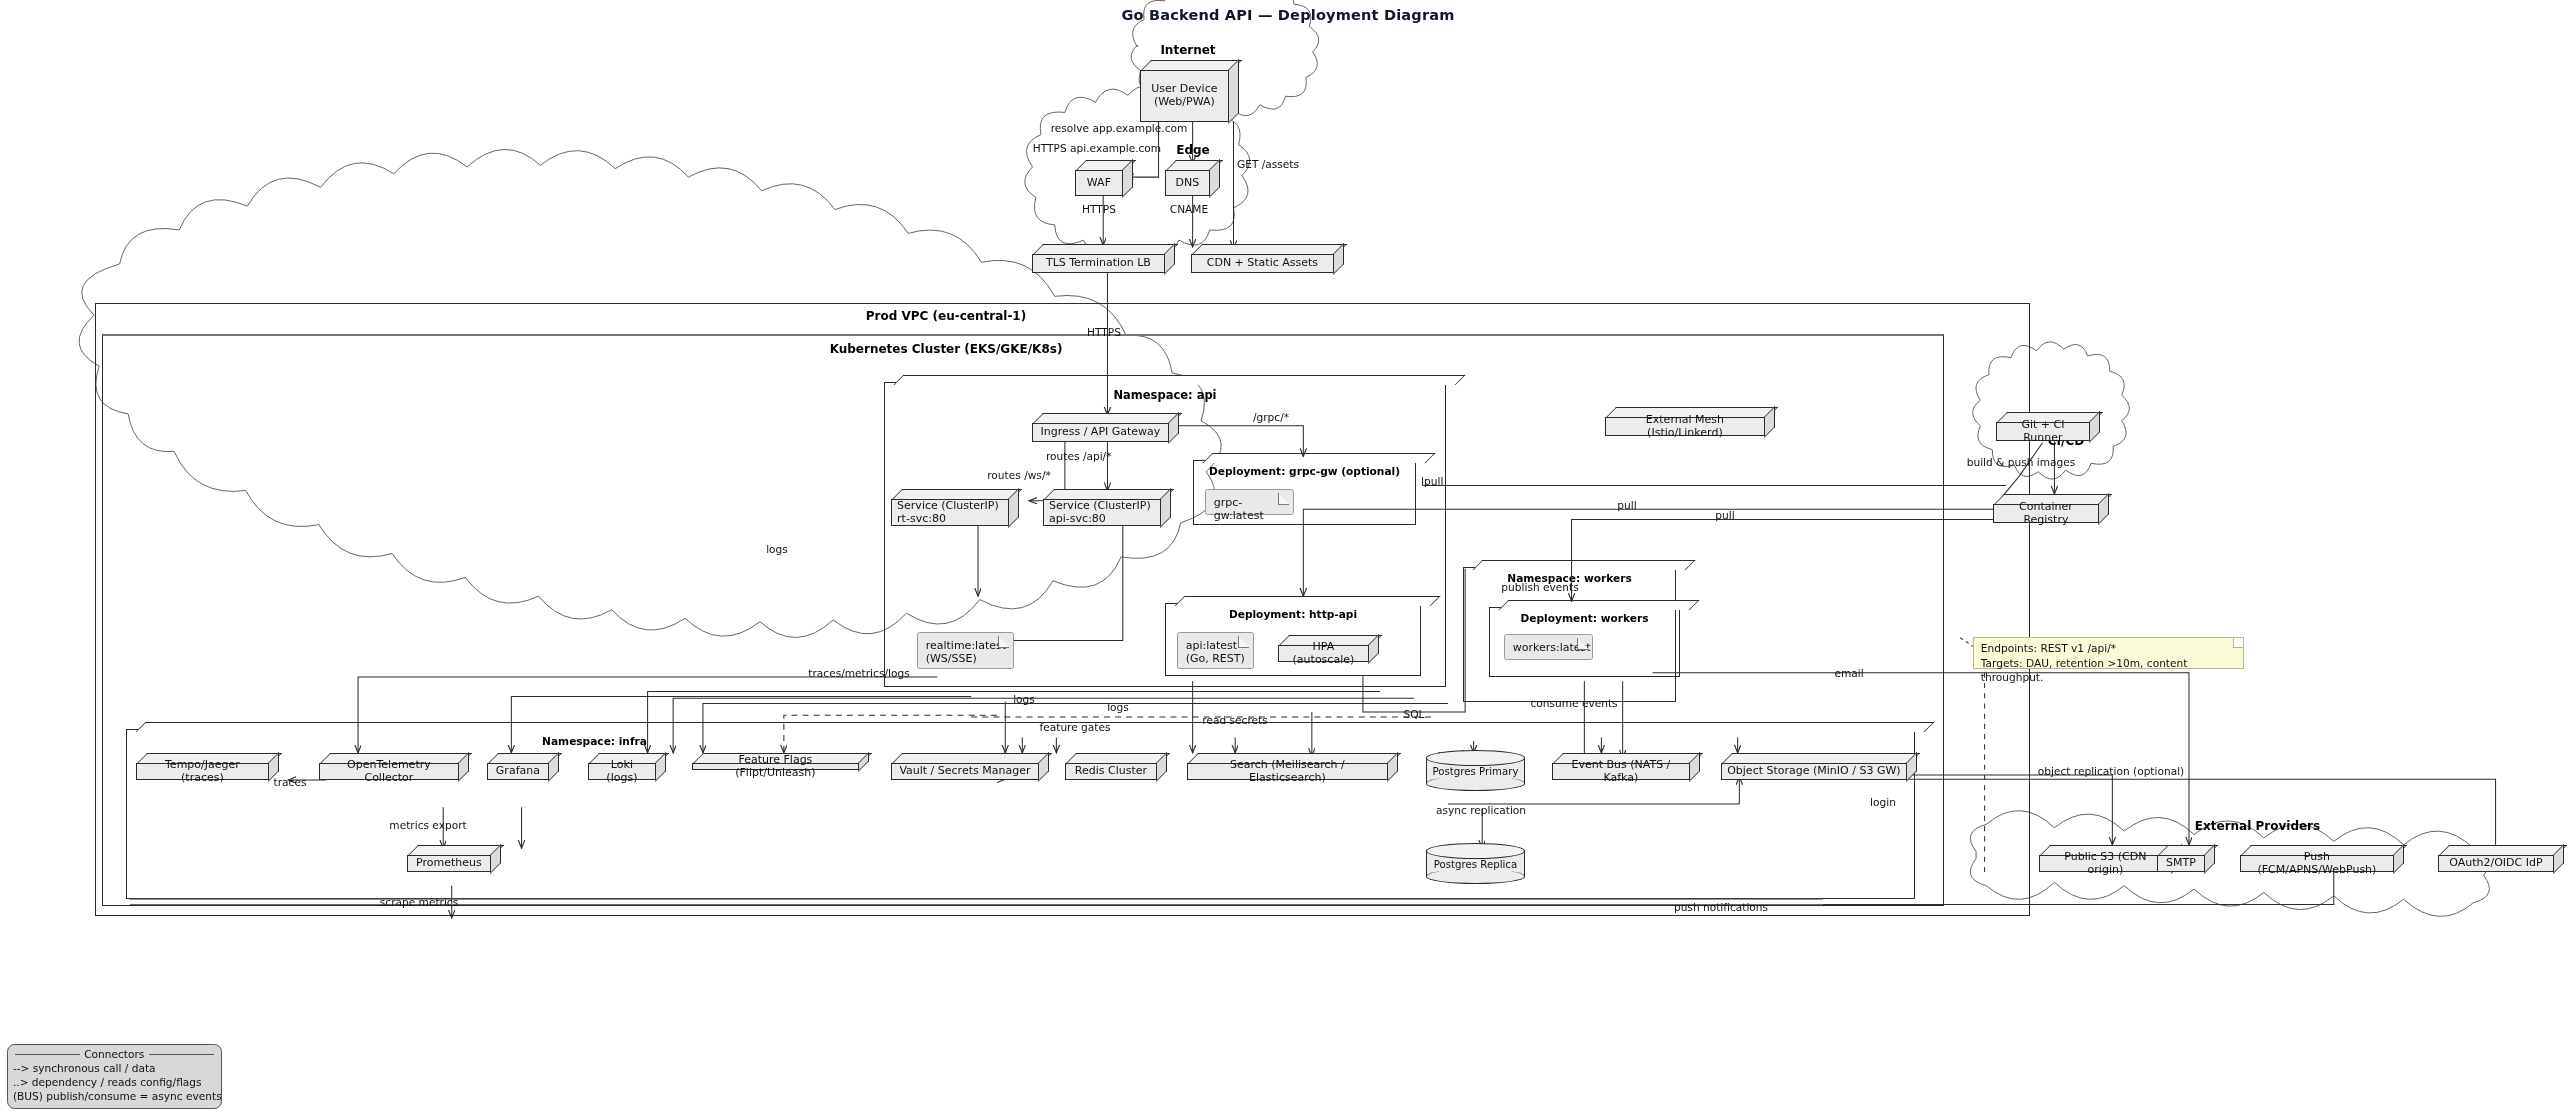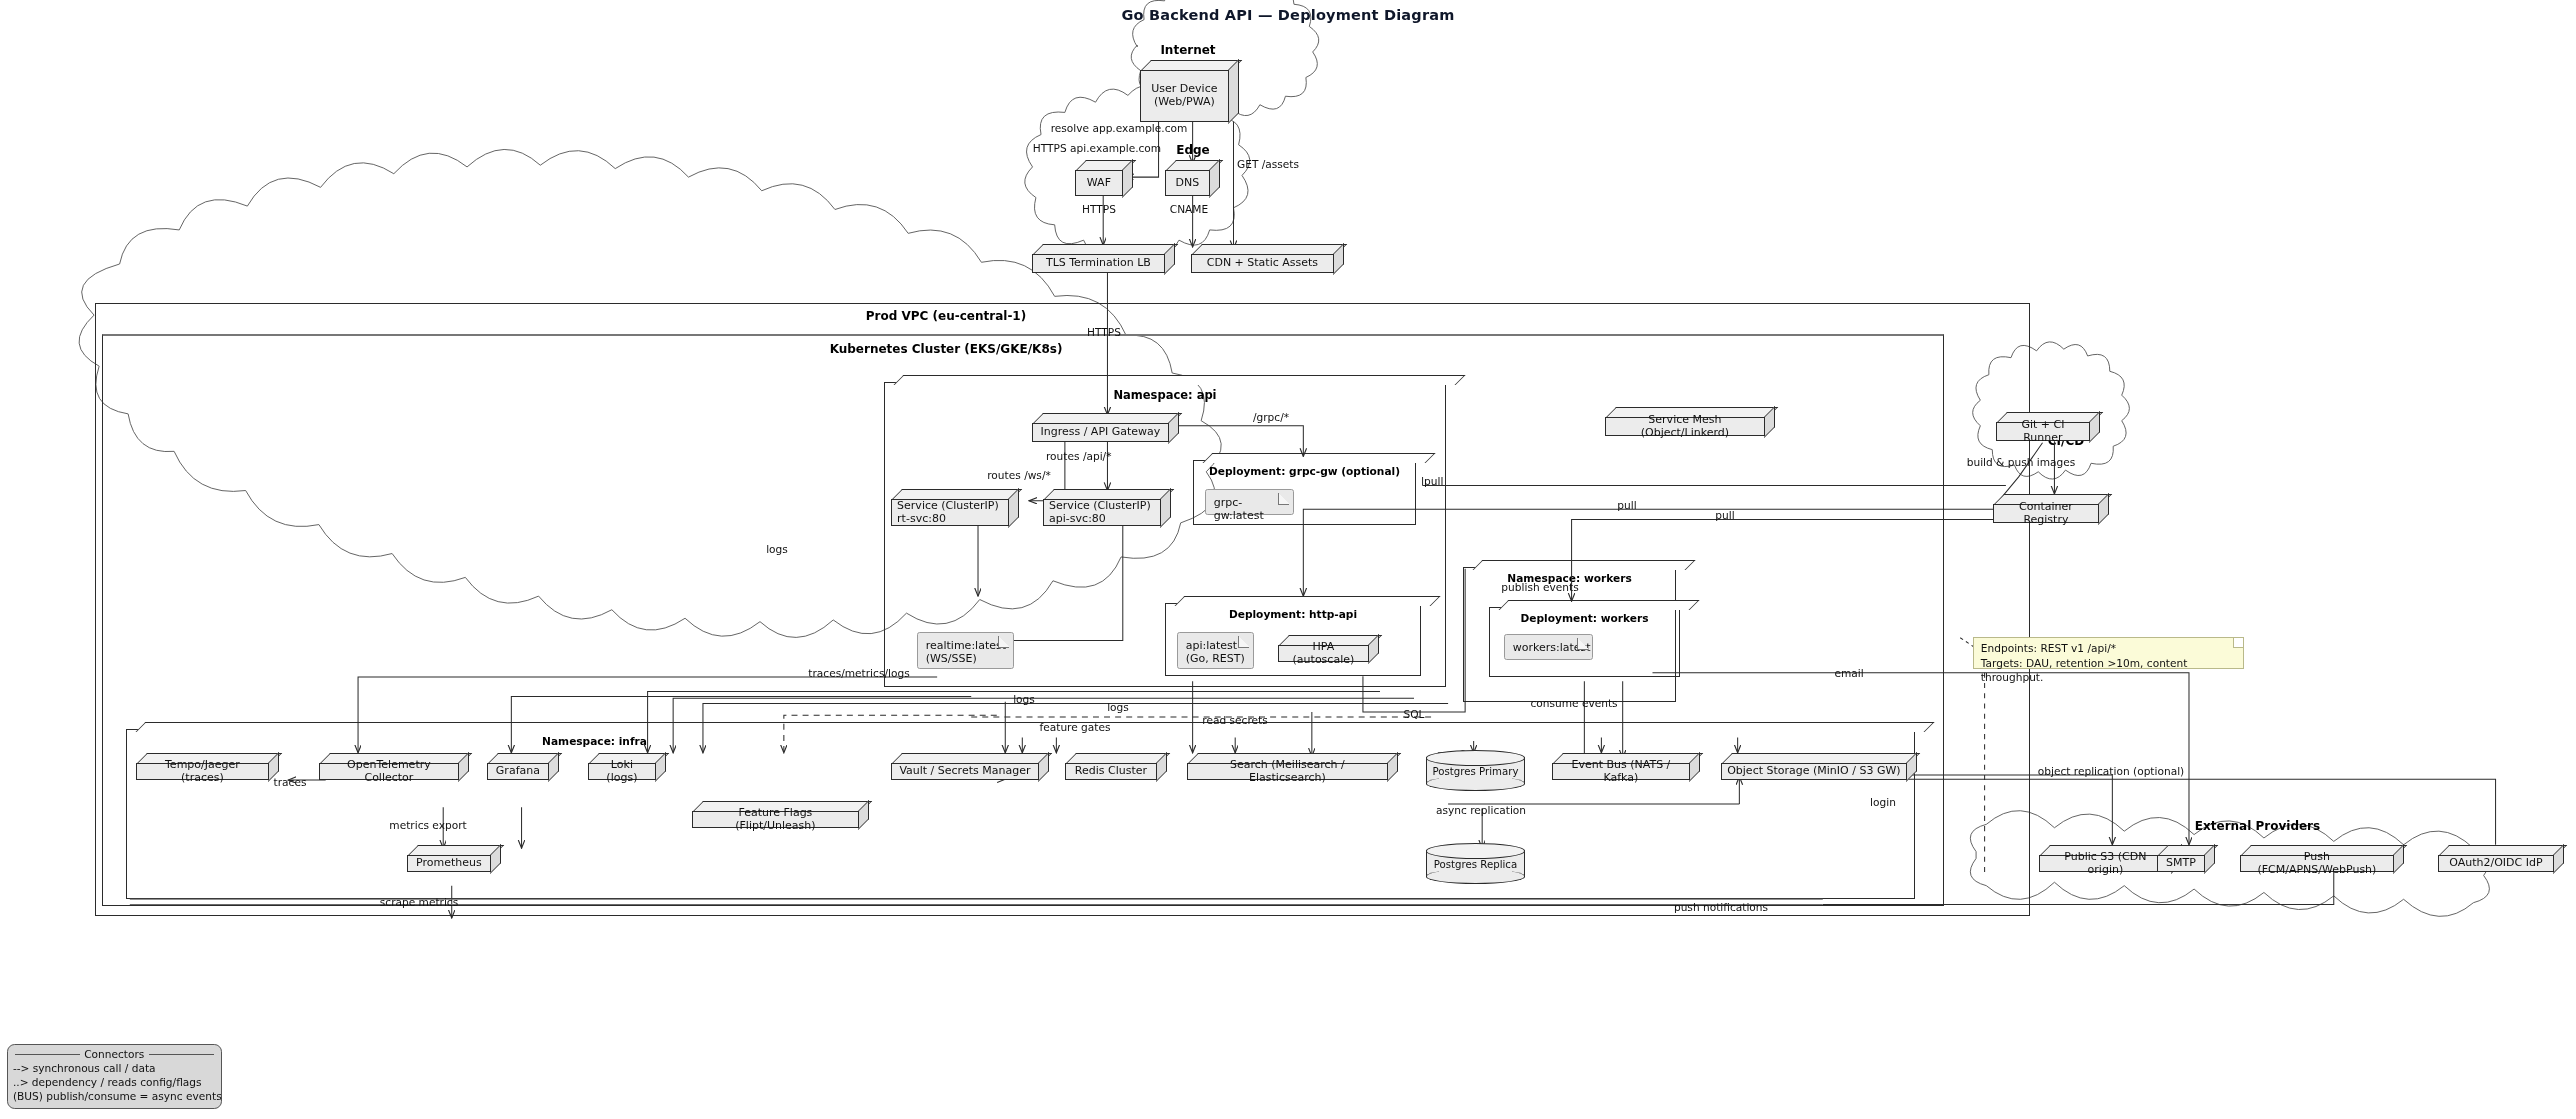--- a/index.html
+++ b/index.html
@@ -362,21 +362,21 @@
 
     <div class="artifact" style="left:1205px;top:489px;width:89px;height:25.6px;">
       <span>grpc-gw:latest</span>
       <div class="dog"></div>
     </div>
 
     <div class="node" style="left:1605px;top:407px;width:170px;height:29px;">
       <div class="top"></div>
       <div class="side"></div>
       <div class="face small">
-          <span>Service Mesh (Object/Linkerd)</span>
+          <span>External Mesh (Istio/Linkerd)</span>
         </div>
     </div>
 
     <div class="artifact" style="left:917px;top:632px;width:97px;height:37px;">
       <div>
         <span>realtime:latest</span>
         <span>(WS/SSE)</span>
       </div>
       <div class="dog"></div>
     </div>
@@ -427,21 +427,21 @@
     </div>
 
     <div class="node" style="left:588px;top:753px;width:78px;height:27px;">
       <div class="top"></div>
       <div class="side"></div>
       <div class="face small">
           <span>Loki (logs)</span>
         </div>
     </div>
 
-    <div class="node" style="left:692px;top:753px;width:177px;height:27px;margin-top:48px;">
+    <div class="node" style="left:692px;top:753px;width:177px;height:17px;">
       <div class="top"></div>
       <div class="side"></div>
       <div class="face small">
           <span>Feature Flags (Flipt/Unleash)</span>
         </div>
     </div>
 
     <div class="node" style="left:891px;top:753px;width:158px;height:27px;">
       <div class="top"></div>
       <div class="side"></div>

